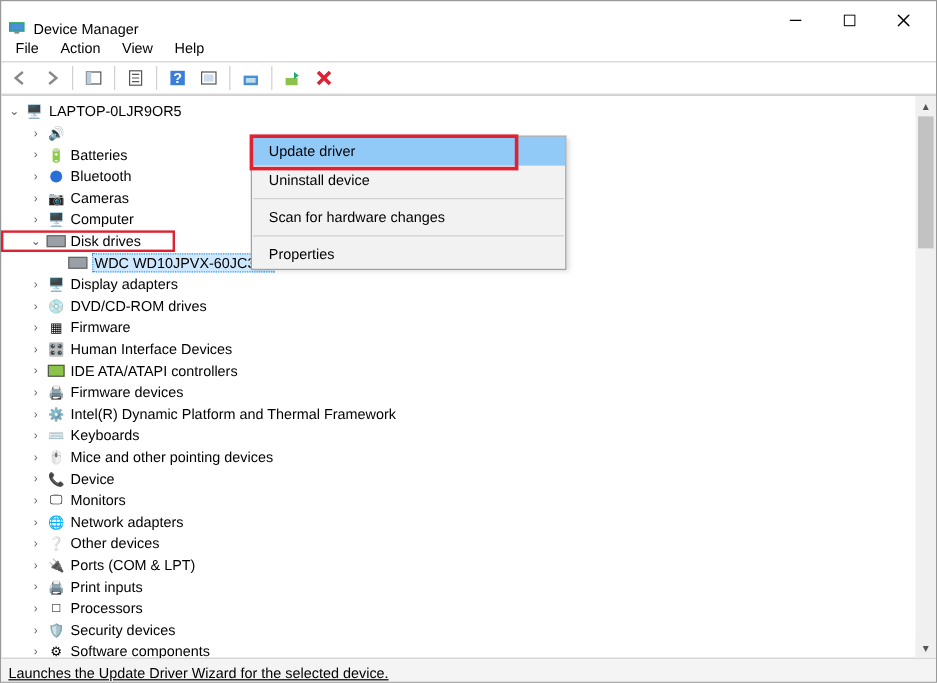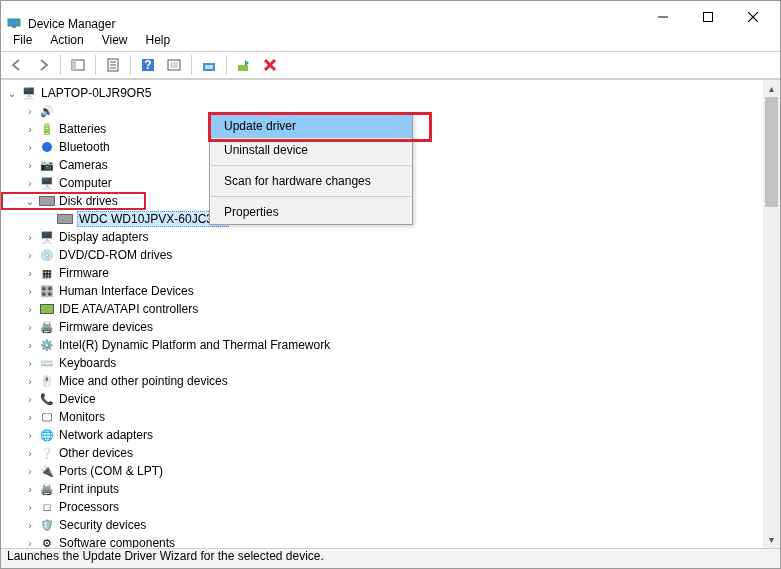--- a/index.html
+++ b/index.html
@@ -30,29 +30,29 @@
 
 
 .row { display:flex; align-items:center; height:18px; white-space:nowrap; }
 .expander { width:14px; height:14px; display:inline-flex; align-items:center; justify-content:center; color:#666; font-size:10px; user-select:none; }
 .ticon { width:16px; height:16px; margin:0 4px 0 2px; display:inline-flex; align-items:center; justify-content:center; }
 .lbl { white-space:nowrap; }
 .disk-hl { position:relative; }
 .disk-hl::after{ content:""; position:absolute; left:0; top:0; width:145px; height:18px; border:2px solid #d23; pointer-events:none; box-sizing:border-box;}
 
 
-.ctxmenu { position:absolute; left:208px; top:33px; width:204px; background:#f2f2f2; border:1px solid #a0a0a0; box-shadow:2px 2px 4px rgba(0,0,0,.15); }
+.ctxmenu { position:absolute; left:208px; top:33px; width:263px; background:#f2f2f2; border:1px solid #a0a0a0; box-shadow:2px 2px 4px rgba(0,0,0,.15); }
 .ctxitem { padding:5px 14px; }
 .ctxsep { height:1px; background:#d0d0d0; margin:3px 1px; }
 .ctxitem.sel { background:#91c9f7; }
 .ctxitem.bold { font-weight:normal; }
 .ctx-hl { position:absolute; left:-2px; top:-2px; width:224px; height:30px; border:3px solid #d23; pointer-events:none; }
 
 
-.statusbar { height:20px; border-top:1px solid #d0d0d0; display:flex; align-items:flex-start; padding:0 6px; background:#f4f4f4; }
+.statusbar { height:20px; border-top:1px solid #d0d0d0; display:flex; align-items:flex-end; padding:0 6px; background:#f4f4f4;text-decoration:underline; }
 
 
 .ic-speaker::before{content:"🔊"; font-size:11px;}
 .ic-batt::before{content:"🔋"; font-size:11px;}
 .ic-bt::before{content:""; display:inline-block; width:10px;height:10px;border-radius:50%;background:#2a6fd6;}
 .ic-cam::before{content:"📷"; font-size:11px;}
 .ic-pc::before{content:"🖥️"; font-size:11px;}
 .ic-drive::before{content:""; display:inline-block;width:14px;height:8px;background:#9aa0a6;border:1px solid #666;}
 .ic-disp::before{content:"🖥️"; font-size:11px;}
 .ic-dvd::before{content:"💿"; font-size:11px;}

